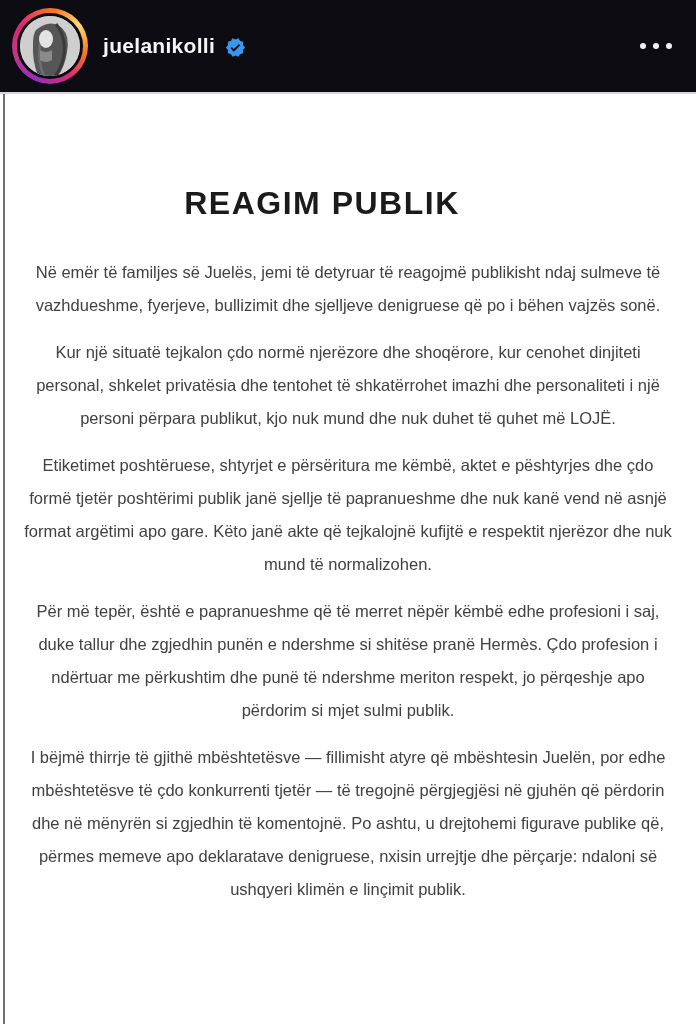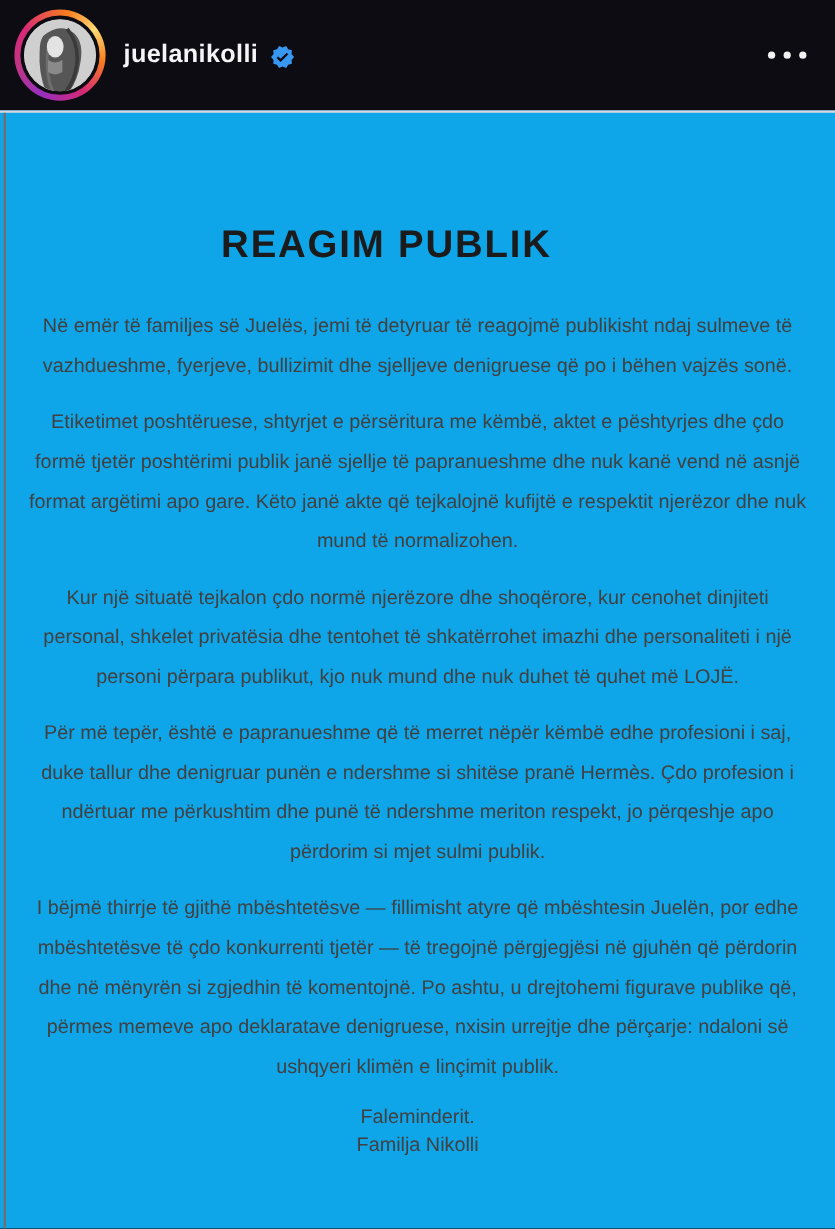--- a/index.html
+++ b/index.html
@@ -30,21 +30,21 @@
   .username{color:#f5f5f7;font-size:21px;font-weight:700;letter-spacing:.3px;}
   .verified{width:21px;height:21px;display:block;margin-top:2px;}
   .more-btn{
     margin-left:auto;display:flex;align-items:center;gap:7px;
     background:none;border:none;padding:12px 2px;cursor:pointer;
   }
   .more-dot{width:6px;height:6px;border-radius:50%;background:#f2f2f4;}
   
   .post-image{
     position:absolute;top:92px;left:0;right:0;bottom:0;
-    background:#0ea5e9;border-top:2px solid #d6d6de;box-sizing:border-box;
+    background:#ffffff;border-top:2px solid #d6d6de;box-sizing:border-box;
   }
   .edge-line{
     position:absolute;left:3px;top:0;bottom:0;width:2px;background:#6f6f6f;
   }
   .document{
     padding:91px 22px 0;text-align:center;color:#414141;
   }
   .doc-title{
     font-size:32px;font-weight:700;color:#1b1b1b;
     margin:0 0 34px;letter-spacing:1.5px;
@@ -85,24 +85,20 @@
       <span class="more-dot"></span>
       <span class="more-dot"></span>
     </button>
   </header>
 
   <div class="post-image">
     <div class="edge-line"></div>
     <div class="document">
       <h1 class="doc-title">REAGIM PUBLIK</h1>
       <p class="doc-p">Në emër të familjes së Juelës, jemi të detyruar të reagojmë publikisht ndaj sulmeve të vazhdueshme, fyerjeve, bullizimit dhe sjelljeve denigruese që po i bëhen vajzës sonë.</p>
+      <p class="doc-p">Kur një situatë tejkalon çdo normë njerëzore dhe shoqërore, kur cenohet dinjiteti personal, shkelet privatësia dhe tentohet të shkatërrohet imazhi dhe personaliteti i një personi përpara publikut, kjo nuk mund dhe nuk duhet të quhet më LOJË.</p>
       <p class="doc-p">Etiketimet poshtëruese, shtyrjet e përsëritura me këmbë, aktet e pështyrjes dhe çdo formë tjetër poshtërimi publik janë sjellje të papranueshme dhe nuk kanë vend në asnjë format argëtimi apo gare. Këto janë akte që tejkalojnë kufijtë e respektit njerëzor dhe nuk mund të normalizohen.</p>
-      <p class="doc-p">Kur një situatë tejkalon çdo normë njerëzore dhe shoqërore, kur cenohet dinjiteti personal, shkelet privatësia dhe tentohet të shkatërrohet imazhi dhe personaliteti i një personi përpara publikut, kjo nuk mund dhe nuk duhet të quhet më LOJË.</p>
-      <p class="doc-p">Për më tepër, është e papranueshme që të merret nëpër këmbë edhe profesioni i saj, duke tallur dhe denigruar punën e ndershme si shitëse pranë Hermès. Çdo profesion i ndërtuar me përkushtim dhe punë të ndershme meriton respekt, jo përqeshje apo përdorim si mjet sulmi publik.</p>
+      <p class="doc-p">Për më tepër, është e papranueshme që të merret nëpër këmbë edhe profesioni i saj, duke tallur dhe zgjedhin punën e ndershme si shitëse pranë Hermès. Çdo profesion i ndërtuar me përkushtim dhe punë të ndershme meriton respekt, jo përqeshje apo përdorim si mjet sulmi publik.</p>
       <p class="doc-p">I bëjmë thirrje të gjithë mbështetësve — fillimisht atyre që mbështesin Juelën, por edhe mbështetësve të çdo konkurrenti tjetër — të tregojnë përgjegjësi në gjuhën që përdorin dhe në mënyrën si zgjedhin të komentojnë. Po ashtu, u drejtohemi figurave publike që, përmes memeve apo deklaratave denigruese, nxisin urrejtje dhe përçarje: ndaloni së ushqyeri klimën e linçimit publik.</p>
-      <p class="doc-closing">
-        <span class="closing-line">Faleminderit.</span>
-        <span class="closing-line">Familja Nikolli</span>
-      </p>
     </div>
   </div>
 
 </div>
 
 </body></html>

